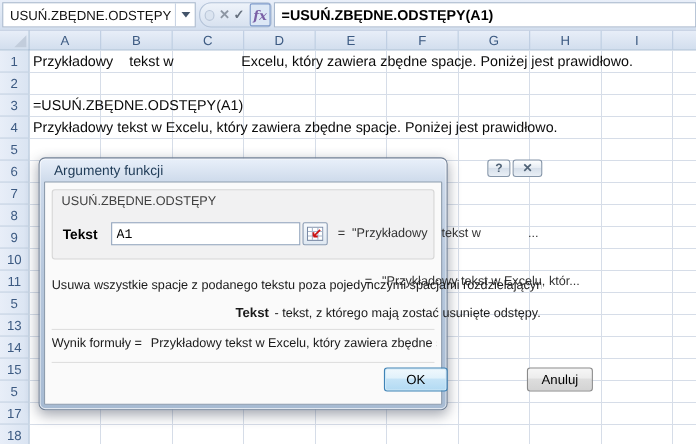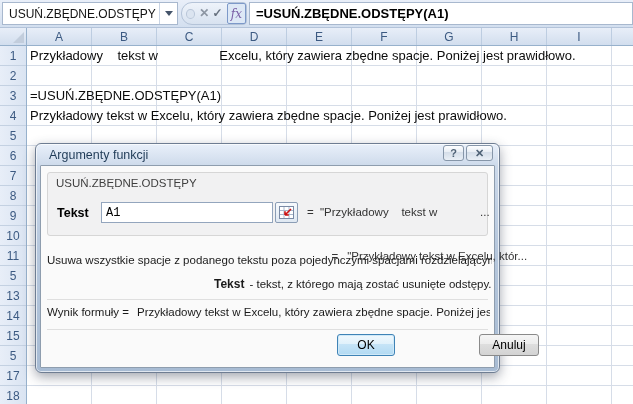--- a/index.html
+++ b/index.html
@@ -14,21 +14,21 @@
   .namebox .nbtext{padding-left:6px;flex:1;white-space:nowrap;overflow:hidden;}
   .nb-arrow{width:17px;height:100%;display:flex;align-items:center;justify-content:center;border-left:1px solid #c9d4e4;}
   .nb-arrow::after{content:"";border-left:4px solid transparent;border-right:4px solid transparent;border-top:5px solid #44546a;}
   .fbtns{position:absolute;left:181px;top:2px;width:66px;height:23px;border:1px solid #b4c3d8;border-radius:11px 4px 4px 11px;
     background:linear-gradient(#eef3fa,#d8e2f0);box-sizing:border-box;display:flex;align-items:center;gap:1px;padding-left:4px;}
   .dim-dot{width:8px;height:8px;border-radius:50%;border:1px solid #b9c6d8;background:#dbe4f0;margin-right:2px;}
   .fb-x{color:#8d96a3;font-size:12px;font-weight:bold;width:13px;text-align:center;line-height:21px;}
   .fb-check{color:#66707e;font-size:12px;font-weight:bold;width:14px;text-align:center;line-height:21px;}
   .fb-fx{margin-left:2px;width:19px;height:19px;border:1px solid #7d99c9;background:#dde8f6;border-radius:2px;
     display:flex;align-items:center;justify-content:center;font-family:"DejaVu Serif",serif;font-style:italic;
-    font-size:12px;color:var(--fx-purple,#7a5fa5);font-weight:normal;}
+    font-size:12px;color:var(--fx-purple,#7a5fa5);font-weight:bold;}
   .formulabar{position:absolute;left:249px;top:2px;width:384px;height:23px;background:#fff;border:1px solid #a8b8ce;
     box-sizing:border-box;display:flex;align-items:center;font-size:13px;font-weight:bold;color:#000;padding-left:6px;white-space:nowrap;overflow:hidden;}
 
   
   .corner{position:absolute;left:0;top:28px;width:27px;height:18px;background:linear-gradient(#e8eef8,#d2deee);
     border-right:1px solid #97b1cc;border-bottom:1px solid #97b1cc;box-sizing:border-box;}
   .corner .tri{position:absolute;right:2px;bottom:2px;width:0;height:0;border-left:11px solid transparent;border-bottom:11px solid #c2cddc;}
   .colheaders{position:absolute;left:27px;top:28px;width:606px;height:18px;display:flex;
     background:linear-gradient(#e8eef8,#d2deee);border-bottom:1px solid #97b1cc;box-sizing:border-box;}
   .colhdr{width:65px;box-sizing:border-box;border-right:1px solid #bdcde1;display:flex;align-items:center;justify-content:center;
@@ -40,21 +40,21 @@
     font-size:12px;color:var(--accent-header-text,#3c5a82);}
 
   
   .gridarea{position:absolute;left:27px;top:46px;width:606px;height:358px;background:#fff;
     background-image:
       repeating-linear-gradient(to right,transparent 0 64px,var(--grid-line,#d6dde8) 64px 65px),
       repeating-linear-gradient(to bottom,transparent 0 19px,var(--grid-line,#d6dde8) 19px 20px);}
   .celltext{position:absolute;left:30px;height:20px;line-height:20px;font-size:13px;color:#0b0b0b;white-space:pre;}
 
   
-  .dialog{position:absolute;left:35px;top:143px;width:465px;height:230px;border-radius:6px;
+  .dialog{position:absolute;left:35px;top:143px;width:372px;height:230px;border-radius:6px;
     border:1px solid #6e7d92;box-sizing:border-box;
     background:linear-gradient(180deg,#e9f0fa 0%,#ccd9ea 10%,#b7c8dd 45%,#a7bbd3 100%);
     box-shadow:0 4px 12px rgba(50,60,80,.45), inset 0 0 0 1px rgba(255,255,255,.65);}
   .dlg-title{position:absolute;left:13px;top:4px;font-size:12.5px;color:#1f3b57;}
   .dlg-titlebtn{position:absolute;top:1px;height:16px;border:1px solid #8696a9;border-radius:3px;box-sizing:border-box;
     background:linear-gradient(#fdfeff,#e7edf4 45%,#d5dee9 46%,#e9eff6);color:#4f6276;font-size:11px;font-weight:bold;
     display:flex;align-items:center;justify-content:center;line-height:1;}
   .dlg-help{left:407px;width:21px;}
   .dlg-close{left:430px;width:27px;}
   .dlg-content{position:absolute;left:4px;right:4px;top:21px;bottom:4px;background:#fafafa;border:1px solid #8e9dae;
@@ -75,21 +75,21 @@
   .descr{position:absolute;left:6px;top:88px;width:445px;white-space:nowrap;overflow:hidden;color:#1a1a1a;}
   .argline{position:absolute;left:173px;top:111px;white-space:nowrap;}
   .argline b{font-size:12px;margin-right:5px;}
   .sep{position:absolute;left:6px;right:6px;height:0;border-top:1px solid #dfdfdf;}
   .sep1{top:133px;} .sep2{top:163px;}
   .wynik{position:absolute;left:6px;top:140px;right:4px;white-space:nowrap;overflow:hidden;}
   .wynik .wv{margin-left:8px;}
   .help-link{position:absolute;left:6px;top:172px;color:var(--link-blue,#0b5fcc);text-decoration:underline;font-size:11.5px;cursor:pointer;}
   .btn{position:absolute;top:168px;height:22px;border-radius:3px;box-sizing:border-box;display:flex;align-items:center;justify-content:center;
     font-size:12px;color:#000;font-family:"Liberation Sans",sans-serif;}
-  .btn-ok{left:296px;width:58px;border:1px solid #3f83b6;box-shadow:inset 0 0 0 1px #cfe9f8;
+  .btn-ok{left:308px;width:58px;border:1px solid #3f83b6;box-shadow:inset 0 0 0 1px #cfe9f8;
     background:linear-gradient(#f0f8fd,#e0f1fb 45%,#c6e4f7 46%,#b2daf3);}
   .btn-cancel{left:396px;width:60px;border:1px solid #8a8a8a;
     background:linear-gradient(#f6f6f6,#ececec 45%,#dedede 46%,#d3d3d3);margin-left:42px;}
 </style>
 </head>
 <body>
 
 <div class="screen">
 
   <div class="topbar">

